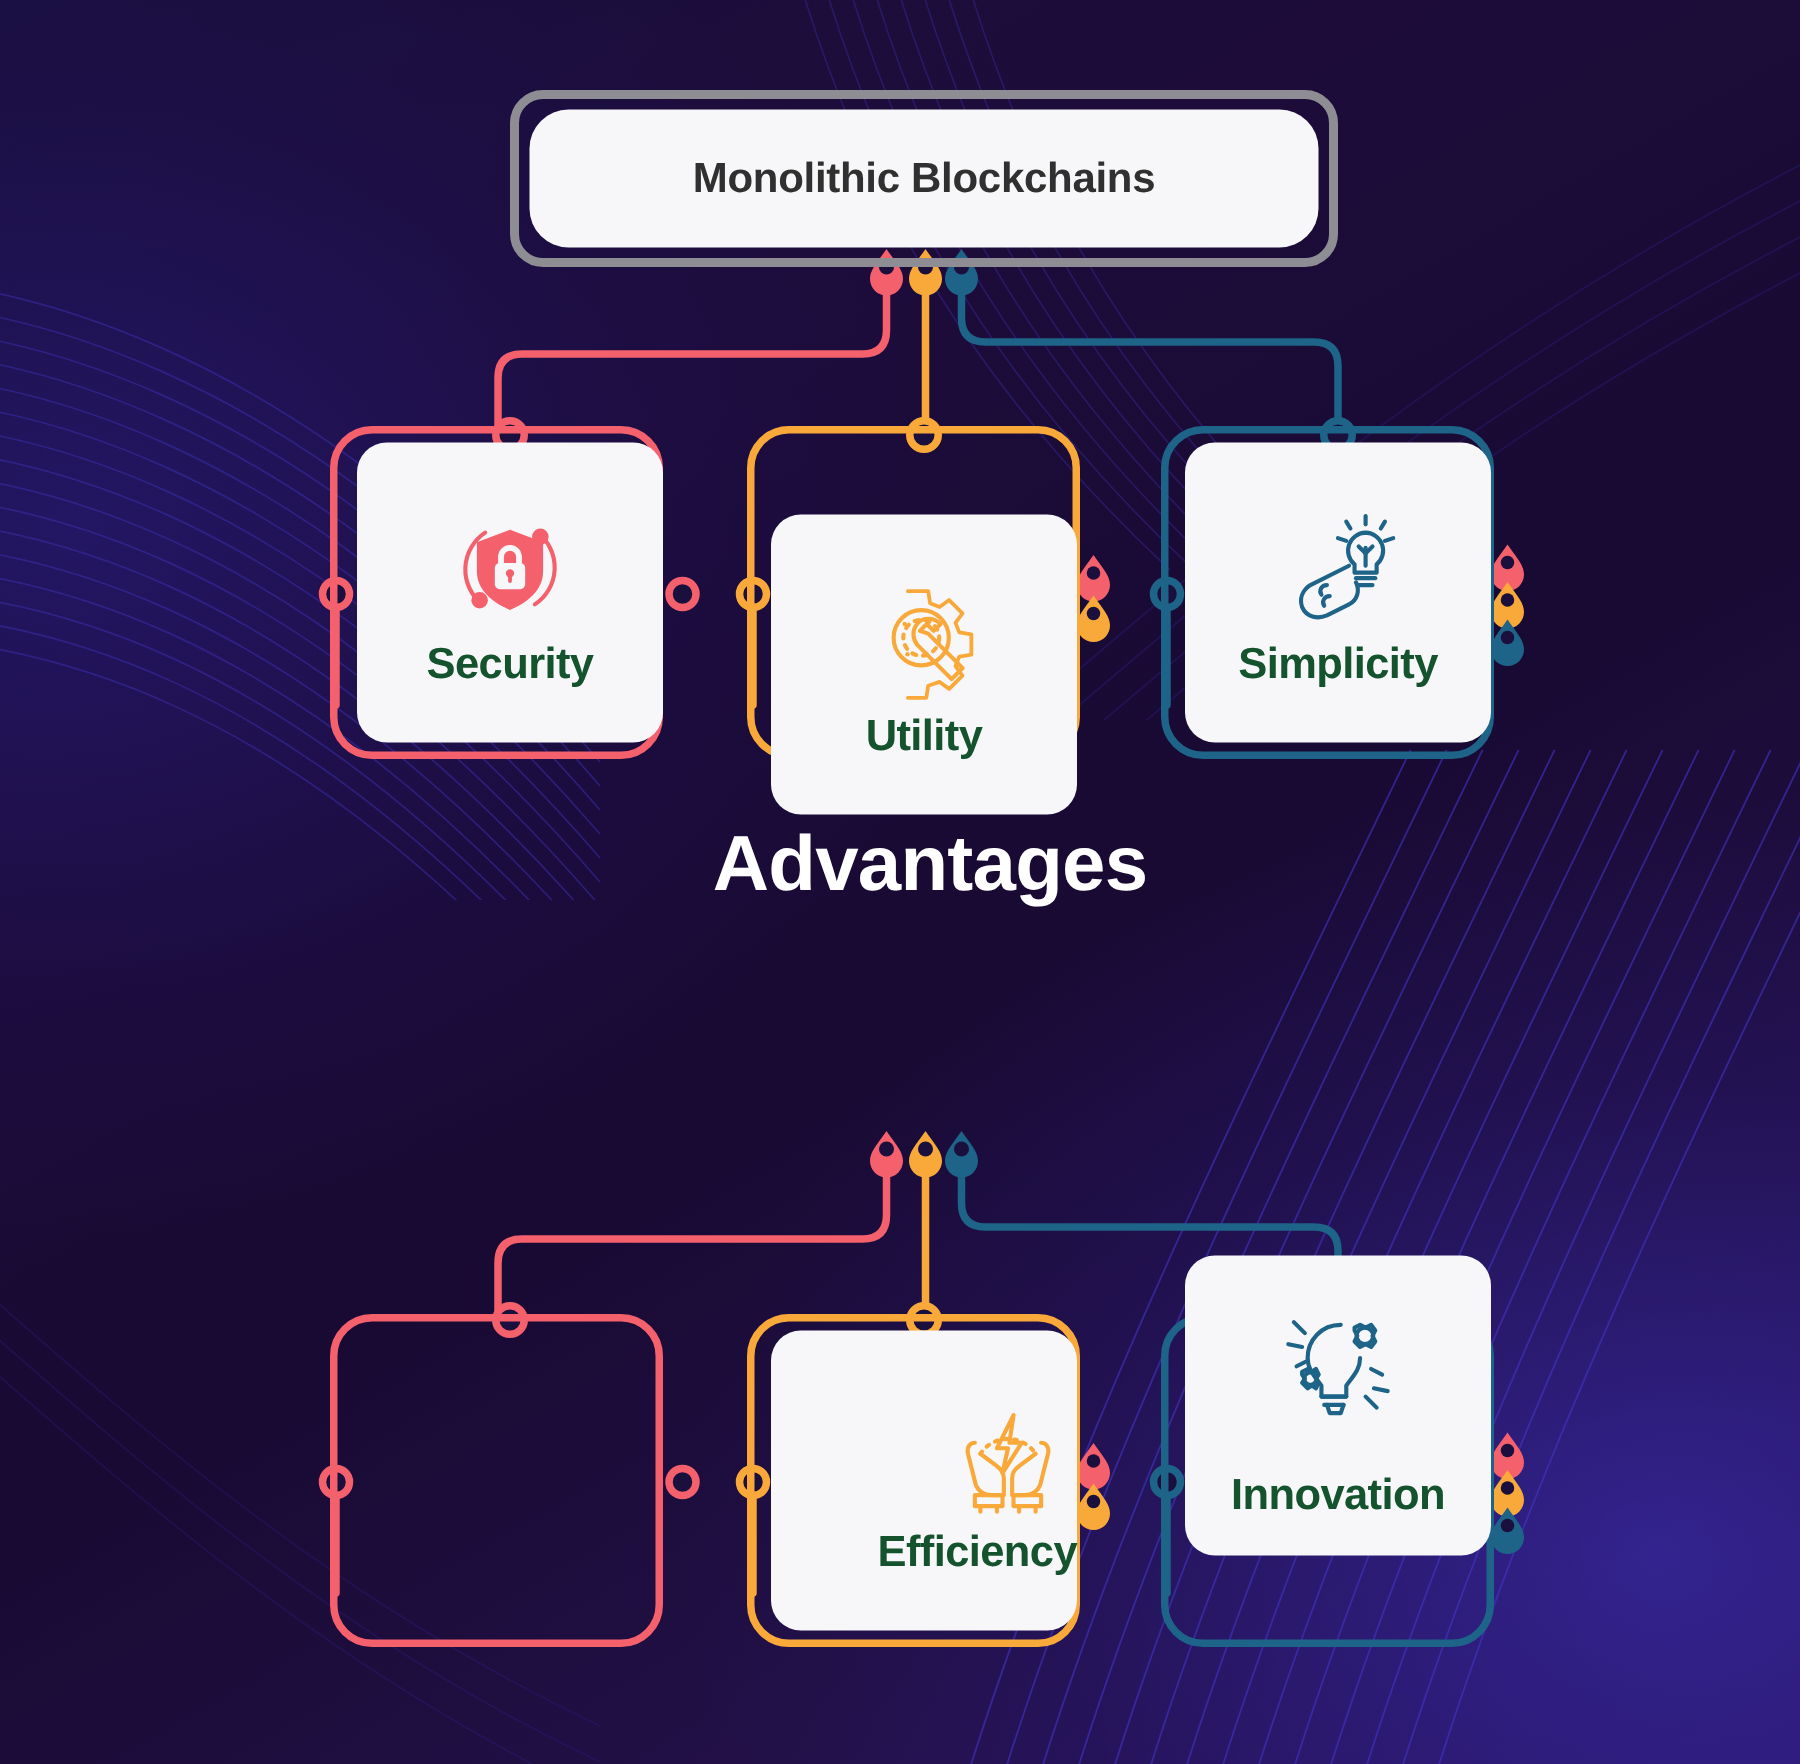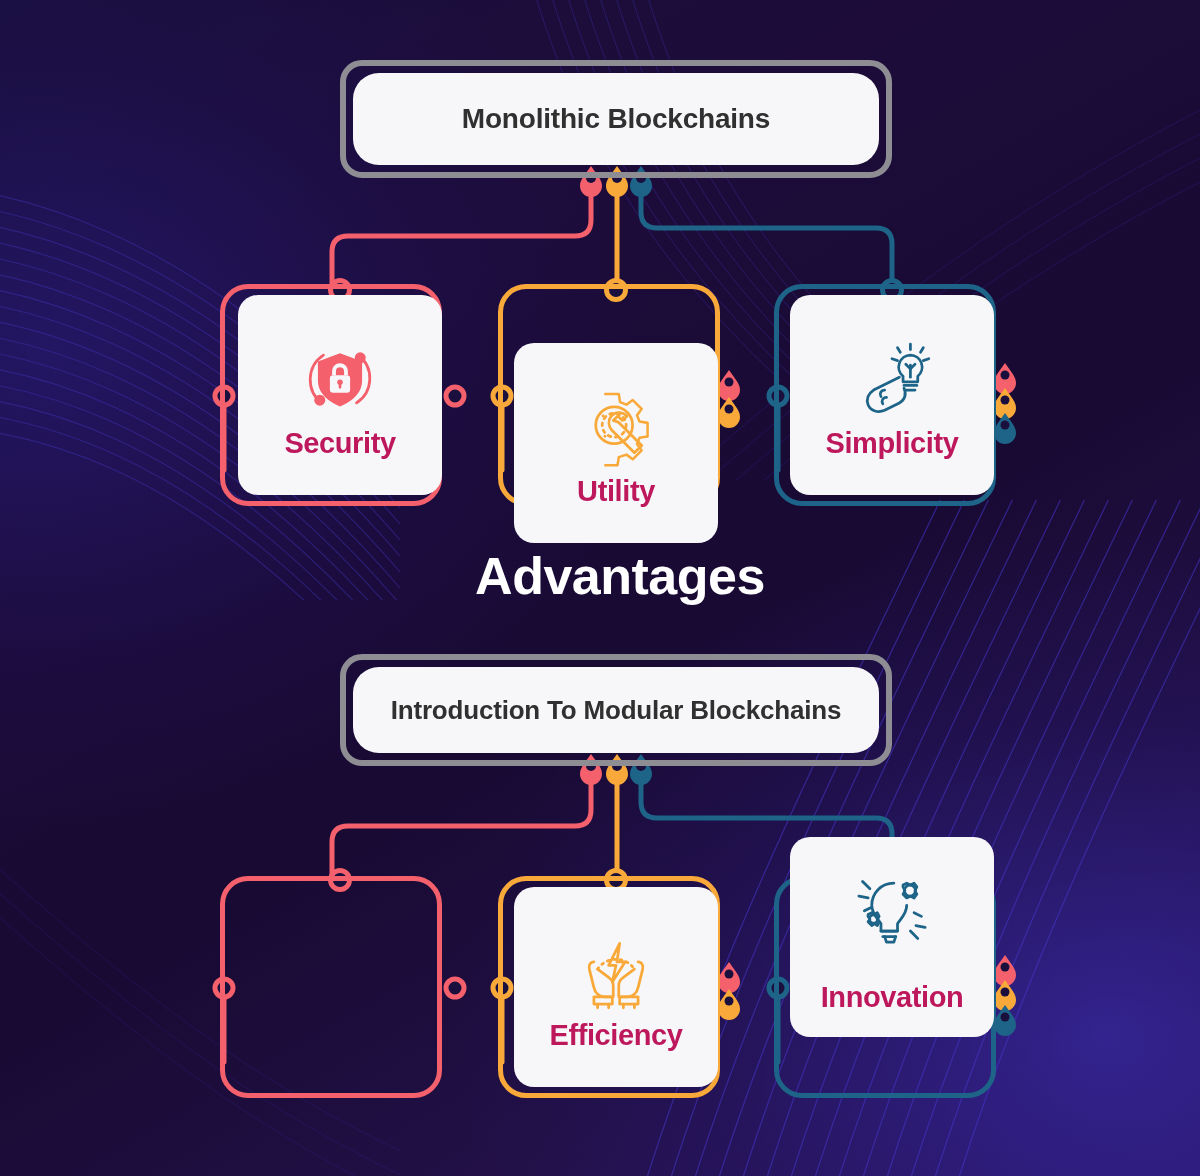--- a/index.html
+++ b/index.html
@@ -78,21 +78,21 @@
     display: flex;
     flex-direction: column;
     align-items: center;
     justify-content: center;
     gap: 4px;
   }
   .card .icon { width: 92px; height: 92px; display: block; }
   .card .label {
     font-size: 29px;
     font-weight: bold;
-    color: #be185d;
+    color: #14532d;
     letter-spacing: -0.4px;
     line-height: 1;
   }
 </style>
 </head>
 <body>
 
 <div id="stage">
 
   <div class="bg-lines">
@@ -368,30 +368,25 @@
         <path d="M58 48 L30 62 C 24 66 22 72 24 78 C 27 85 35 87 42 84 L58 76 C 64 73 66 66 63 60"></path>
         <path d="M42 62 C 38 62 36 66 38 69"></path>
         <path d="M44 70 C 40 70 38 74 40 77"></path>
       </g>
     </svg>
     <span class="label">Simplicity</span>
   </div>
 
   <div id="advantages">Advantages</div>
 
-  <div class="header-box" id="box-mod">
-    <div class="header-inner">
-      <span>Introduction To Modular Blockchains</span>
-    </div>
-  </div>
 
   <div class="card-frame" style="left:220px; top:876px; border-color:#f4606c;"></div>
 
   <div class="card-frame" style="left:498px; top:876px; border-color:#f9a93a;"></div>
-  <div class="card" style="left:514px; top:887px;">
+  <div class="card" style="left:514px; top:887px;align-items:flex-end;">
     <svg class="icon" viewBox="0 0 100 100">
       <g fill="none" stroke="#f9a93a" stroke-width="3" stroke-linecap="round" stroke-linejoin="round">
         <path d="M30 48 A24 24 0 0 1 70 48" stroke-dasharray="2 5"></path>
         <path d="M54 20 L42 44 H50 L46 62 L60 40 H51 Z"></path>
         <path d="M26 40 C 22 40 20 44 21 48 L26 68 C 27 74 32 78 38 78 H47 V66 C47 62 45 59 42 57 L30 48"></path>
         <path d="M74 40 C 78 40 80 44 79 48 L74 68 C 73 74 68 78 62 78 H53 V66 C53 62 55 59 58 57 L70 48"></path>
         <path d="M26 78 H46 V86 H26 Z"></path>
         <path d="M54 78 H74 V86 H54 Z"></path>
         <path d="M30 86 V90"></path>
           <path d="M42 86 V90"></path>

